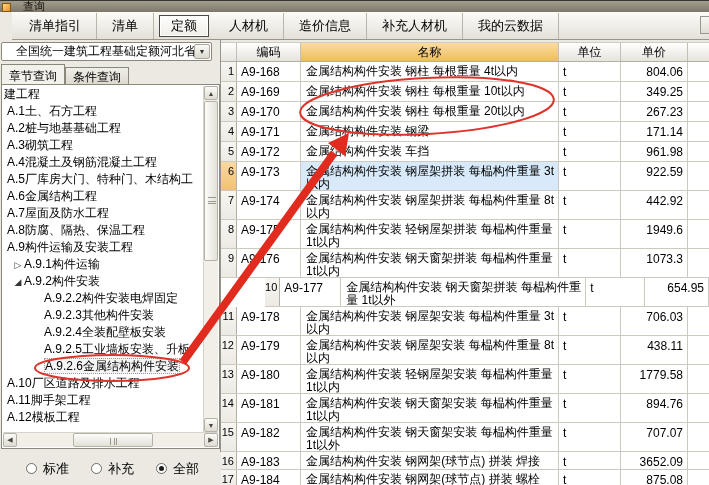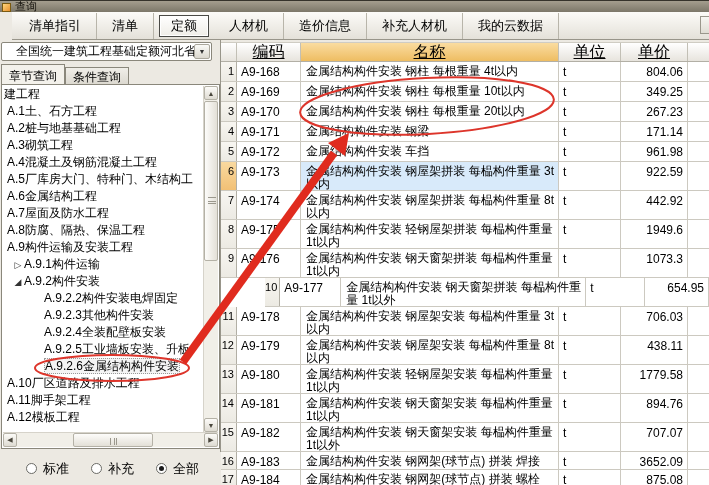--- a/index.html
+++ b/index.html
@@ -5,21 +5,21 @@
   html,body{margin:0;padding:0;width:709px;height:485px;overflow:hidden;
     font-family:"Liberation Sans","DejaVu Sans",sans-serif;background:#ece9e2;position:relative;}
   *{box-sizing:border-box;}
 
   
   .titlebar{position:absolute;top:0;left:0;right:0;height:12px;
     background:linear-gradient(#a49e8e,#7c7769);border-top:1px solid #35332b;
     display:flex;align-items:flex-end;padding-left:2px;overflow:hidden;}
   .app-icon{width:9px;height:9px;background:linear-gradient(135deg,#ffd67e,#e8912d);
     border:1px solid #7a5a10;margin-right:4px;flex:0 0 auto;}
-  .titletext{font-size:11px;color:#15130d;line-height:12px;white-space:nowrap;}
+  .titletext{font-size:11px;color:#15130d;line-height:12px;white-space:nowrap;margin-left:8px;}
 
   
   .tabbar{position:absolute;top:12px;left:12px;right:0;height:28px;
     background:linear-gradient(#fcfbf8,#e4e1d9);border-bottom:1px solid #98958a;
     display:flex;align-items:center;padding-left:2px;}
   .tab{height:26px;display:flex;align-items:center;padding:0 15px;font-size:13px;
     color:#000;border-right:1px solid #b8b5aa;white-space:nowrap;cursor:default;}
   .tab.active{height:22px;border:1px solid #4a4a46;background:linear-gradient(#ffffff,#efede7);
     box-shadow:inset 0 0 0 1px #fff;margin:0 5px;padding:0 11px;}
   .edge-btn{position:absolute;right:0;top:16px;width:9px;height:18px;
@@ -82,22 +82,22 @@
     padding-left:26px;background:#ece9e2;}
   .radio{display:flex;align-items:center;margin-right:22px;font-size:13px;white-space:nowrap;}
   .radio .circ{width:11px;height:11px;border:1px solid #6b6b66;border-radius:50%;background:#fff;
     margin-right:6px;position:relative;flex:0 0 auto;}
   .radio.sel .circ:after{content:"";position:absolute;left:2px;top:2px;width:5px;height:5px;
     border-radius:50%;background:#1a1a1a;}
 
   
   .thead{display:flex;height:20px;background:linear-gradient(#ffffff,#e7e4dd);
     border-bottom:1px solid #b2afa5;border-top:1px solid #cfccc3;}
-  .th{display:flex;align-items:center;justify-content:center;font-size:16px;
-    border-right:1px solid #c2bfb5;color:#000;text-decoration:underline;}
+  .th{display:flex;align-items:center;justify-content:center;font-size:12px;
+    border-right:1px solid #c2bfb5;color:#000;}
   .th-num{width:16px;} .th-code{width:64px;} 
   .th-name{width:258px;background:linear-gradient(#fadca0,#eebd62);}
   .th-unit{width:62px;} .th-price{width:67px;} .th-filler{flex:1;border-right:none;}
   .tbody{background:#fff;}
   .trow{display:flex;border-bottom:1px solid #ccc9c0;background:#fff;overflow:hidden;}
   .cell{border-right:1px solid #ccc9c0;font-size:12px;overflow:hidden;}
   .numcell{width:16px;background:linear-gradient(#f8f6f1,#eceae3);border-right:1px solid #b2afa5;
     font-size:11px;text-align:right;padding:3px 2px 0 0;}
   .trow.current .numcell{background:linear-gradient(#f9d99f,#f2c075);}
   .codecell{width:64px;padding:3px 0 0 4px;}

